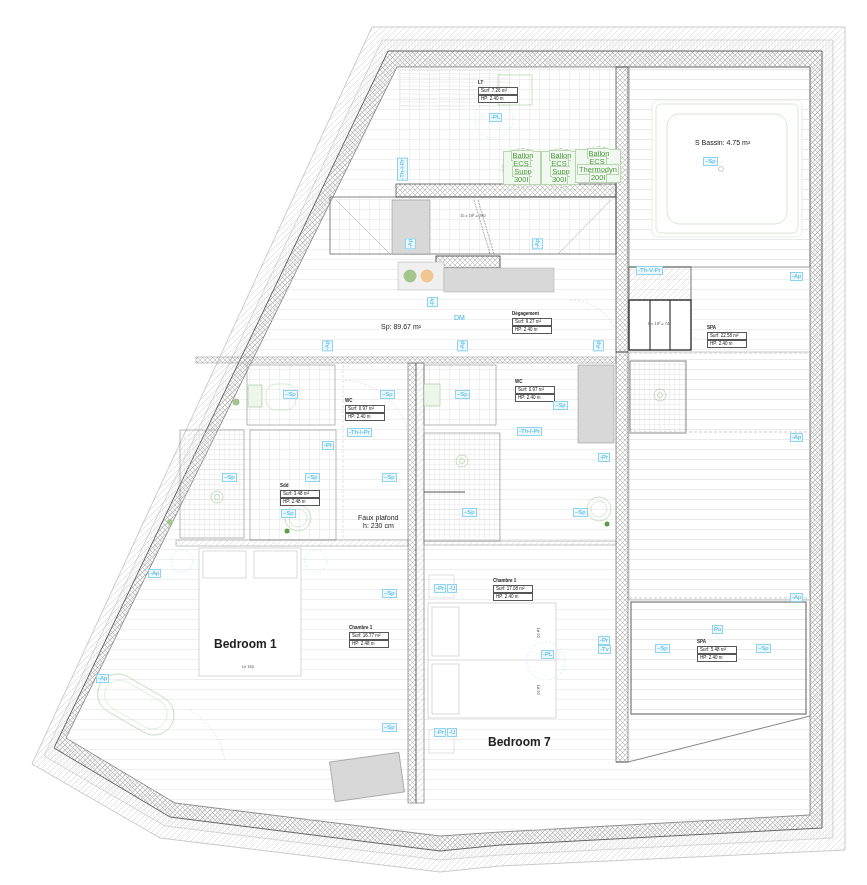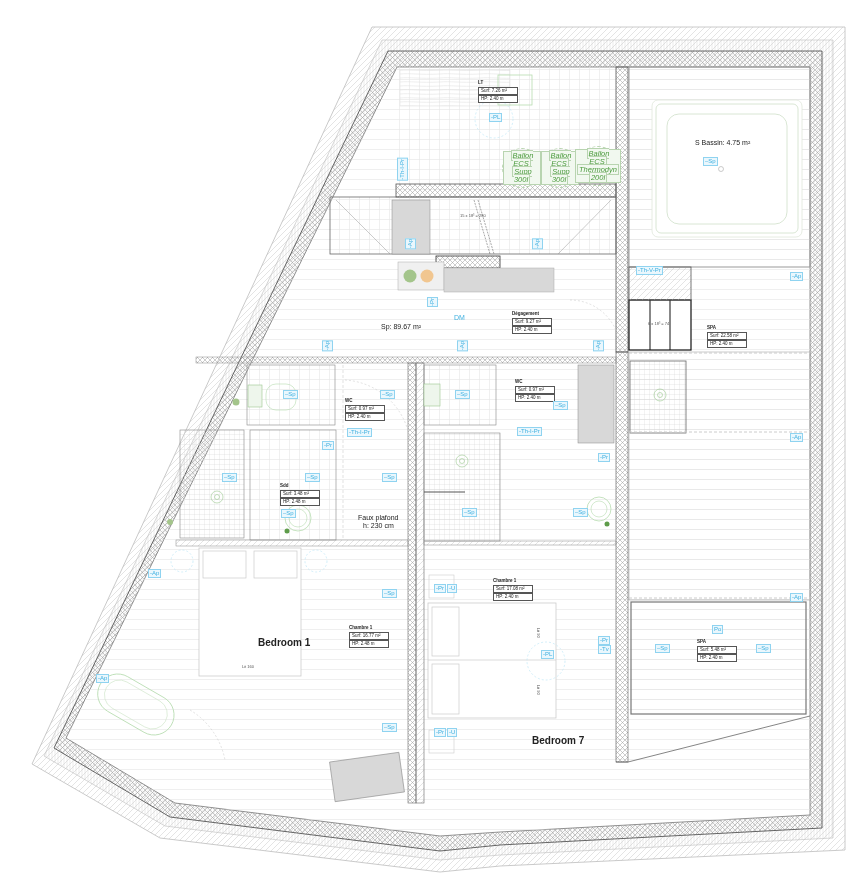--- a/index.html
+++ b/index.html
@@ -1,26 +1,26 @@
 <!DOCTYPE html>
 <html><head>
 <meta charset="utf-8">
 <style>
   html,body{margin:0;padding:0;background:#fff;}
   body{width:867px;height:885px;position:relative;overflow:hidden;font-family:"Liberation Sans",sans-serif;}
   #plan{position:absolute;left:0;top:0;width:867px;height:885px;}
   .lbl{position:absolute;white-space:nowrap;line-height:1;}
-  .room-big{font-weight:bold;font-size:10px;color:#222;margin-left:44px;}
+  .room-big{font-weight:bold;font-size:12px;color:#222;}
   .area-txt{font-size:7px;color:#222;}
   .tag{position:absolute;font-size:6px;color:#3fb0e0;border:1px solid #8fd3f0;background:#eaf7fd;padding:0 1px;line-height:7px;white-space:nowrap;}
   .tag.v{writing-mode:vertical-rl;transform:rotate(180deg);}
   .surf{position:absolute;font-size:4.5px;color:#222;line-height:1;}
   .surf .t{font-weight:bold;display:block;margin-bottom:1px;}
   .surf .b{display:block;border:1px solid #555;padding:0 2px;background:#fff;line-height:6px;width:34px;}
-  .tank{position:absolute;width:38px;height:38px;border-radius:50%;border:1px dashed #b8d4b0;display:flex;align-items:center;justify-content:center;text-align:center;font-style:italic;}
+  .tank{position:absolute;width:38px;height:38px;border-radius:50%;border:1px dashed #b8d4b0;display:flex;align-items:center;justify-content:center;text-align:center;}
   .tank span{font-size:7.5px;color:#4a9a3c;background:#f1f8ef;border:1px solid #b8d4b0;line-height:8px;padding:0 1px;}
   .small{font-size:4px;color:#555;}
 </style>
 </head>
 <body>
 
 <svg id="plan" viewBox="0 0 867 885" xmlns="http://www.w3.org/2000/svg">
   <defs>
     <pattern id="xhatch" width="5" height="5" patternUnits="userSpaceOnUse">
       <path d="M0 0L5 5M5 0L0 5" stroke="#9a9a9a" stroke-width="0.5"></path>

